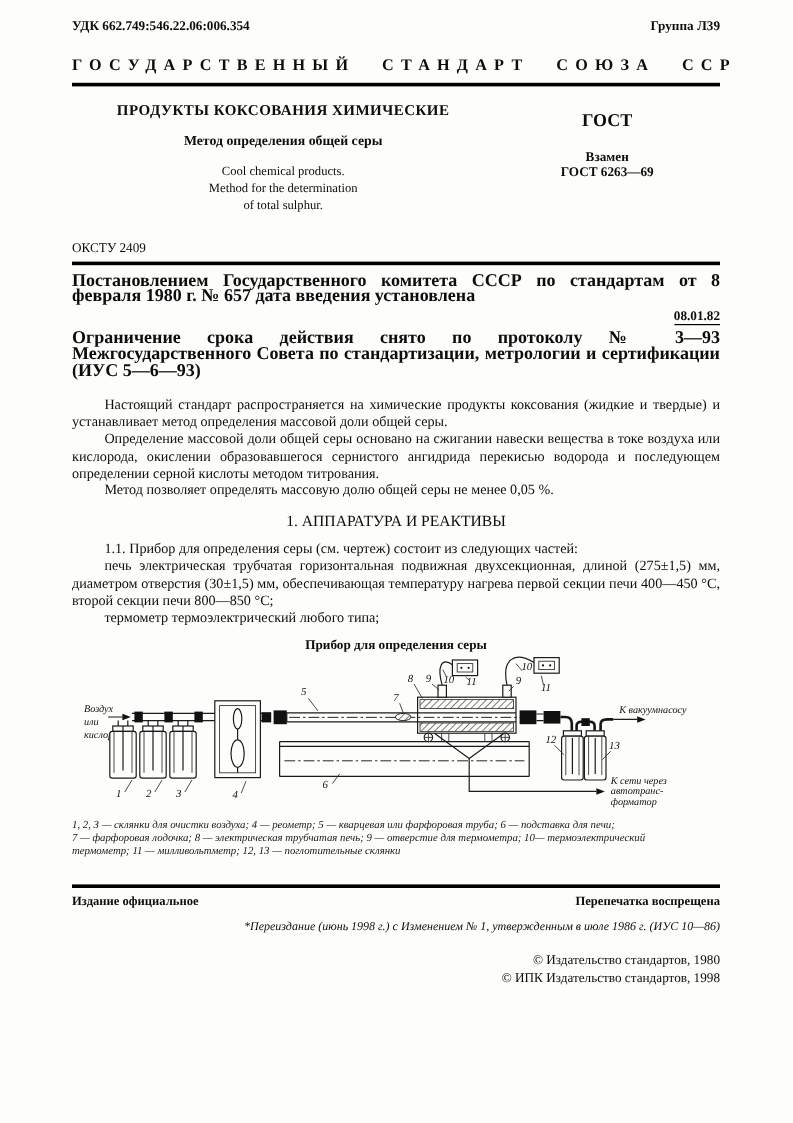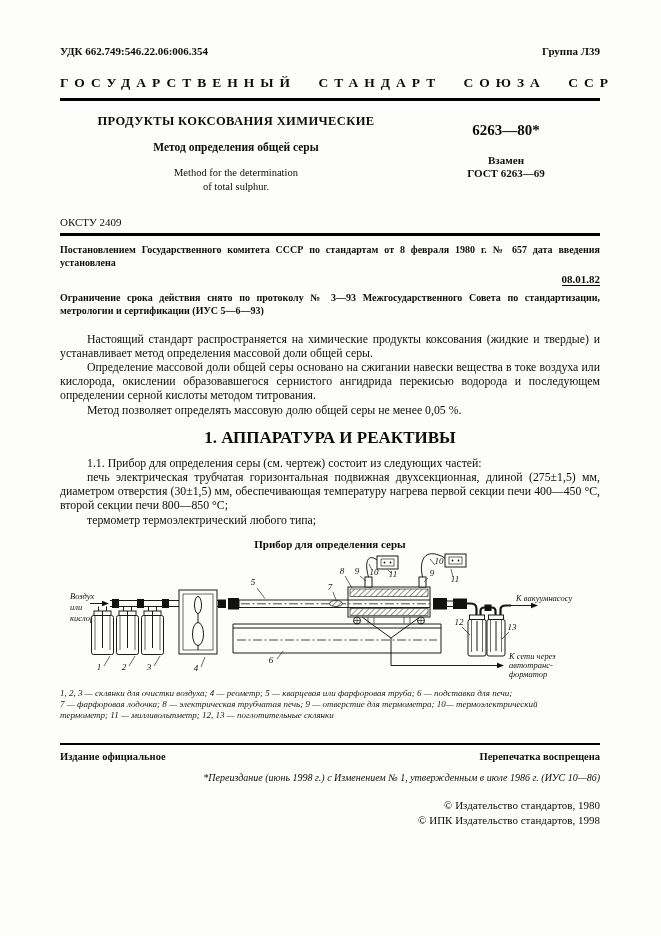--- a/index.html
+++ b/index.html
@@ -1,46 +1,46 @@
 <!DOCTYPE html>
 <html><head>
 <meta charset="utf-8">
 <style>
   html,body { margin:0; padding:0; background:#9a9a9a; }
   .page {
     position:relative; width:661px; height:936px; margin:0 auto;
     background:#fdfdfc; color:#0d0d0d; overflow:hidden;
     font-family:"Liberation Serif", serif;
-    box-sizing:border-box; padding:45px 61px 0 60px;
+    box-sizing:border-box; padding:16px 61px 0 60px;
   }
   .udk-row { display:flex; justify-content:space-between; font-size:11px; font-weight:bold; }
   .banner { margin-top:18px; text-align:center; font-weight:bold; font-size:13.5px;
             letter-spacing:6px; word-spacing:13px; white-space:nowrap; }
   .rule3 { height:3px; background:#000; margin-top:7px; }
   .rule2 { height:2.5px; background:#000; }
 
   .title-grid { display:flex; margin-top:13px;justify-content:center; }
   .t-left  { width:352px; text-align:center; }
   .t-title { font-size:12.5px; font-weight:bold; letter-spacing:0.4px; }
   .t-sub   { font-size:11.5px; font-weight:bold; margin-top:12px; }
   .t-en    { font-size:10.5px; margin-top:13px; line-height:14px; }
   .t-right { flex:1; text-align:center; }
   .gost-num { font-size:15px; font-weight:bold; line-height:16.5px; margin-top:8px; }
   .replaces { font-size:11px; font-weight:bold; line-height:13.5px; margin-top:15px; }
 
   .okstu { margin-top:22px; font-size:11px; }
   .okstu-rule { margin-top:5px; }
-  .decree { margin-top:7px; font-size:10px; font-weight:bold; line-height:13.5px; text-align:justify;font-family:Liberation Serif, serif; }
+  .decree { margin-top:7px; font-size:15px; font-weight:bold; line-height:13.5px; text-align:justify;font-family:Liberation Serif, serif; }
   .date-row { text-align:right; font-size:11px; font-weight:bold; margin-top:3px; }
   .date-row span { border-bottom:1.3px solid #000; }
   .limitation { margin-top:6px; }
 
   .body-block { margin-top:14px; font-size:11.8px; line-height:14.2px; text-align:justify; }
   .body-block p, .sec-body p { margin:0; text-indent:27px; }
-  .sec-head { text-align:center; font-weight:bold; font-size:17px; margin-top:11px; }
+  .sec-head { text-align:center; font-weight:normal; font-size:13px; margin-top:11px; }
   .sec-body { margin-top:8px; font-size:11.8px; line-height:14.2px; text-align:justify; }
 
   .fig-title { text-align:center; font-weight:bold; font-size:11px; margin-top:11px; }
   .diagram { display:block; margin:2px 0 0 -30px; }
 
   .caption { margin-top:4px; font-size:9px; line-height:11px; text-align:left; color:#161616;font-style:italic; }
 
   .footer-rule { margin-top:22px; height:2.5px; background:#000; }
   .edition-row { display:flex; justify-content:space-between; font-weight:bold; font-size:10.5px; margin-top:6px; }
   .footnote { text-align:right; font-style:italic; font-size:10px; margin-top:10px; }
@@ -67,27 +67,28 @@
   </div>
 
   <div class="banner">ГОСУДАРСТВЕННЫЙ СТАНДАРТ СОЮЗА ССР</div>
   <div class="rule3"></div>
 
   <div class="title-grid">
     <div class="t-left">
       <div class="t-title">ПРОДУКТЫ КОКСОВАНИЯ ХИМИЧЕСКИЕ</div>
       <div class="t-sub">Метод определения общей серы</div>
       <div class="t-en">
+        <div>Cool chemical products.</div>
         <div>Method for the determination</div>
         <div>of total sulphur.</div>
       </div>
     </div>
     <div class="t-right">
       <div class="gost-num">
-        <div>6263—80*</div>
+        <div>ГОСТ</div>
       </div>
       <div class="replaces">
         <div>Взамен</div>
         <div>ГОСТ 6263—69</div>
       </div>
     </div>
   </div>
 
   <div class="okstu">ОКСТУ 2409</div>
   <div class="rule2 okstu-rule"></div>

